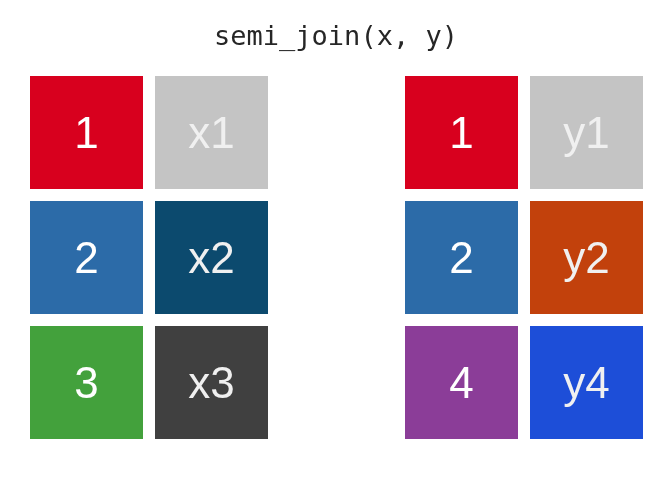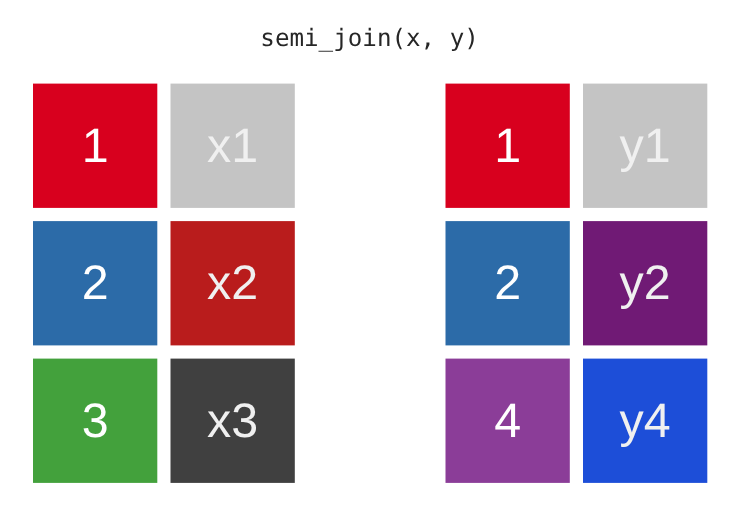--- a/index.html
+++ b/index.html
@@ -14,21 +14,21 @@
     background: #ffffff;
     overflow: hidden;
   }
   .title {
     position: absolute;
     top: 14px;
     left: 0;
     width: 100%;
     text-align: center;
     font-family: "DejaVu Sans Mono", monospace;
-    font-size: 22px;
+    font-size: 27px;
     line-height: 44px;
     color: #262626;
     white-space: pre;
   }
   .table {
     position: absolute;
     top: 76px;
     display: grid;
     grid-template-columns: 113px 113px;
     grid-auto-rows: 113px;
@@ -52,27 +52,27 @@
 <body>
 
 <div class="canvas">
 
   <div class="title">semi_join(x, y)</div>
 
   <div class="table table-x">
     <div class="cell key-cell" style="background: rgb(216, 0, 30);">1</div>
     <div class="cell value-cell" style="background: rgb(196, 196, 196);">x1</div>
     <div class="cell key-cell" style="background: rgb(44, 107, 168);">2</div>
-    <div class="cell value-cell" style="background: #b91c1c; text-align: right;">x2</div>
+    <div class="cell value-cell" style="background: #0c4a6e; text-align: right;">x2</div>
     <div class="cell key-cell" style="background: rgb(67, 161, 60);">3</div>
     <div class="cell value-cell" style="background: #404040;">x3</div>
   </div>
 
   <div class="table table-y">
     <div class="cell key-cell" style="background: rgb(216, 0, 30);">1</div>
     <div class="cell value-cell" style="background: rgb(196, 196, 196); text-align: right;">y1</div>
     <div class="cell key-cell" style="background: rgb(44, 107, 168);">2</div>
-    <div class="cell value-cell" style="background: #701a75;">y2</div>
+    <div class="cell value-cell" style="background: #c2410c;">y2</div>
     <div class="cell key-cell" style="background: rgb(139, 61, 152);">4</div>
     <div class="cell value-cell" style="background: #1d4ed8;">y4</div>
   </div>
 
 </div>
 
 </body></html>

